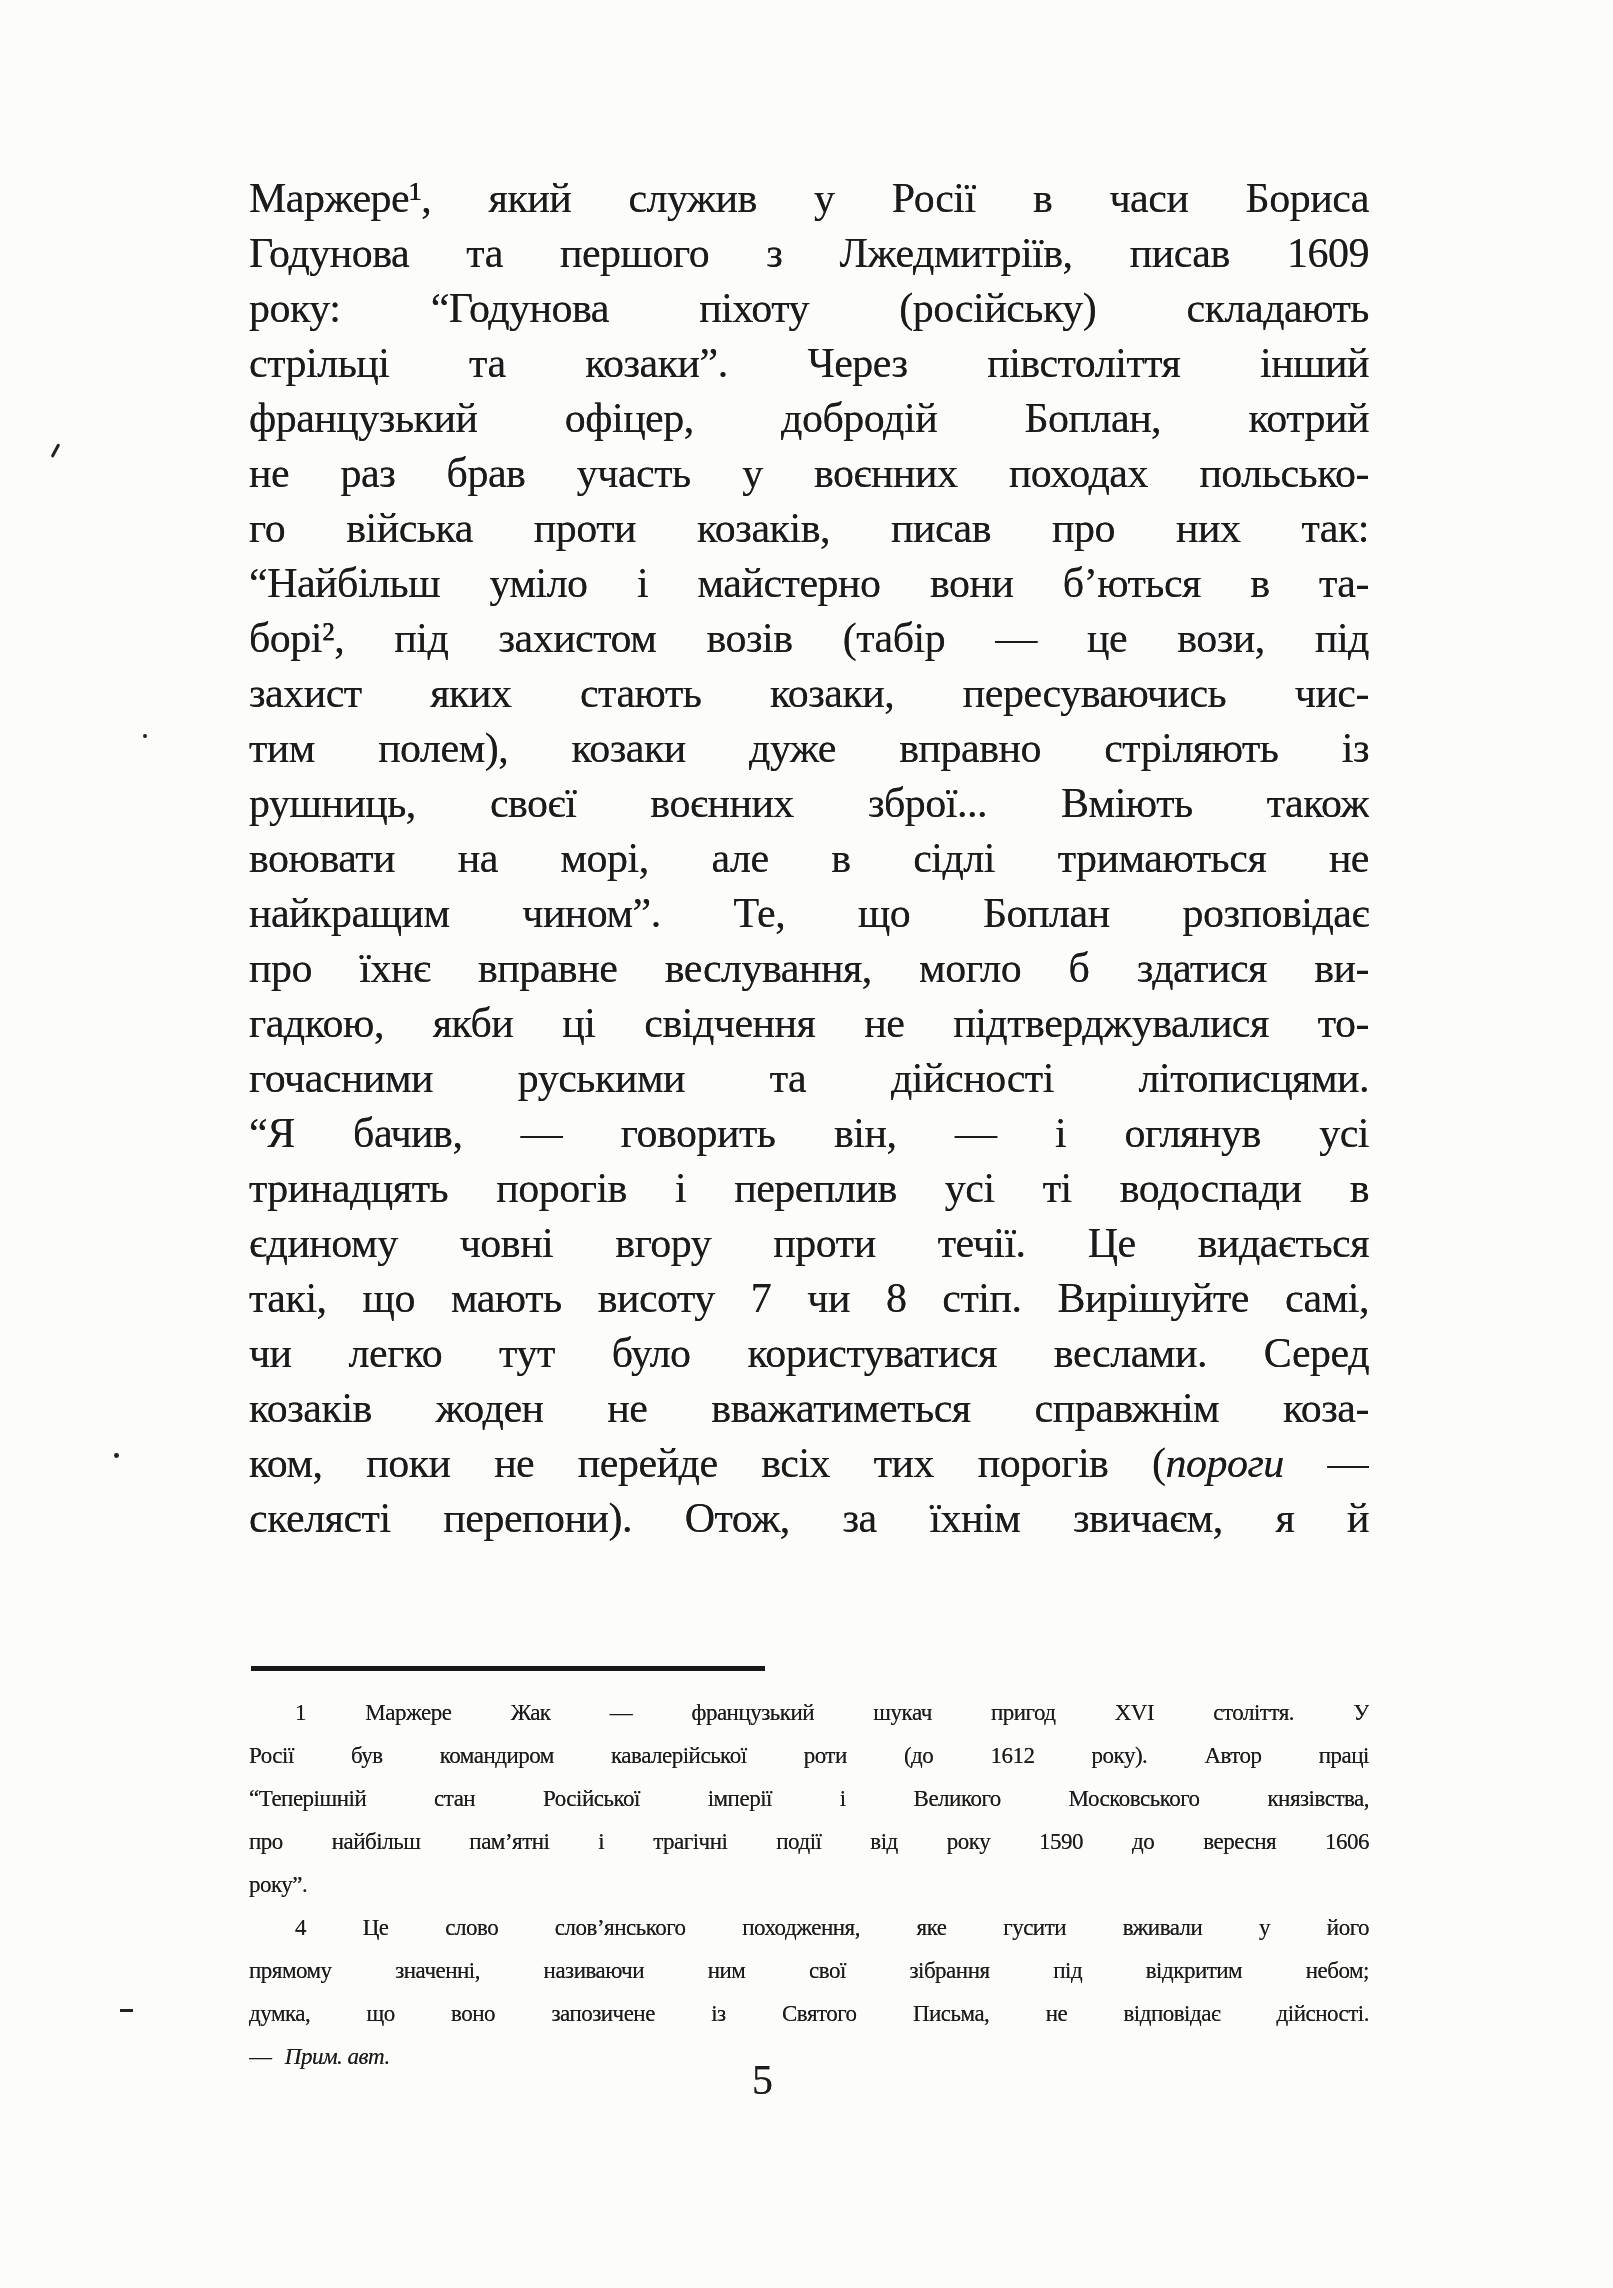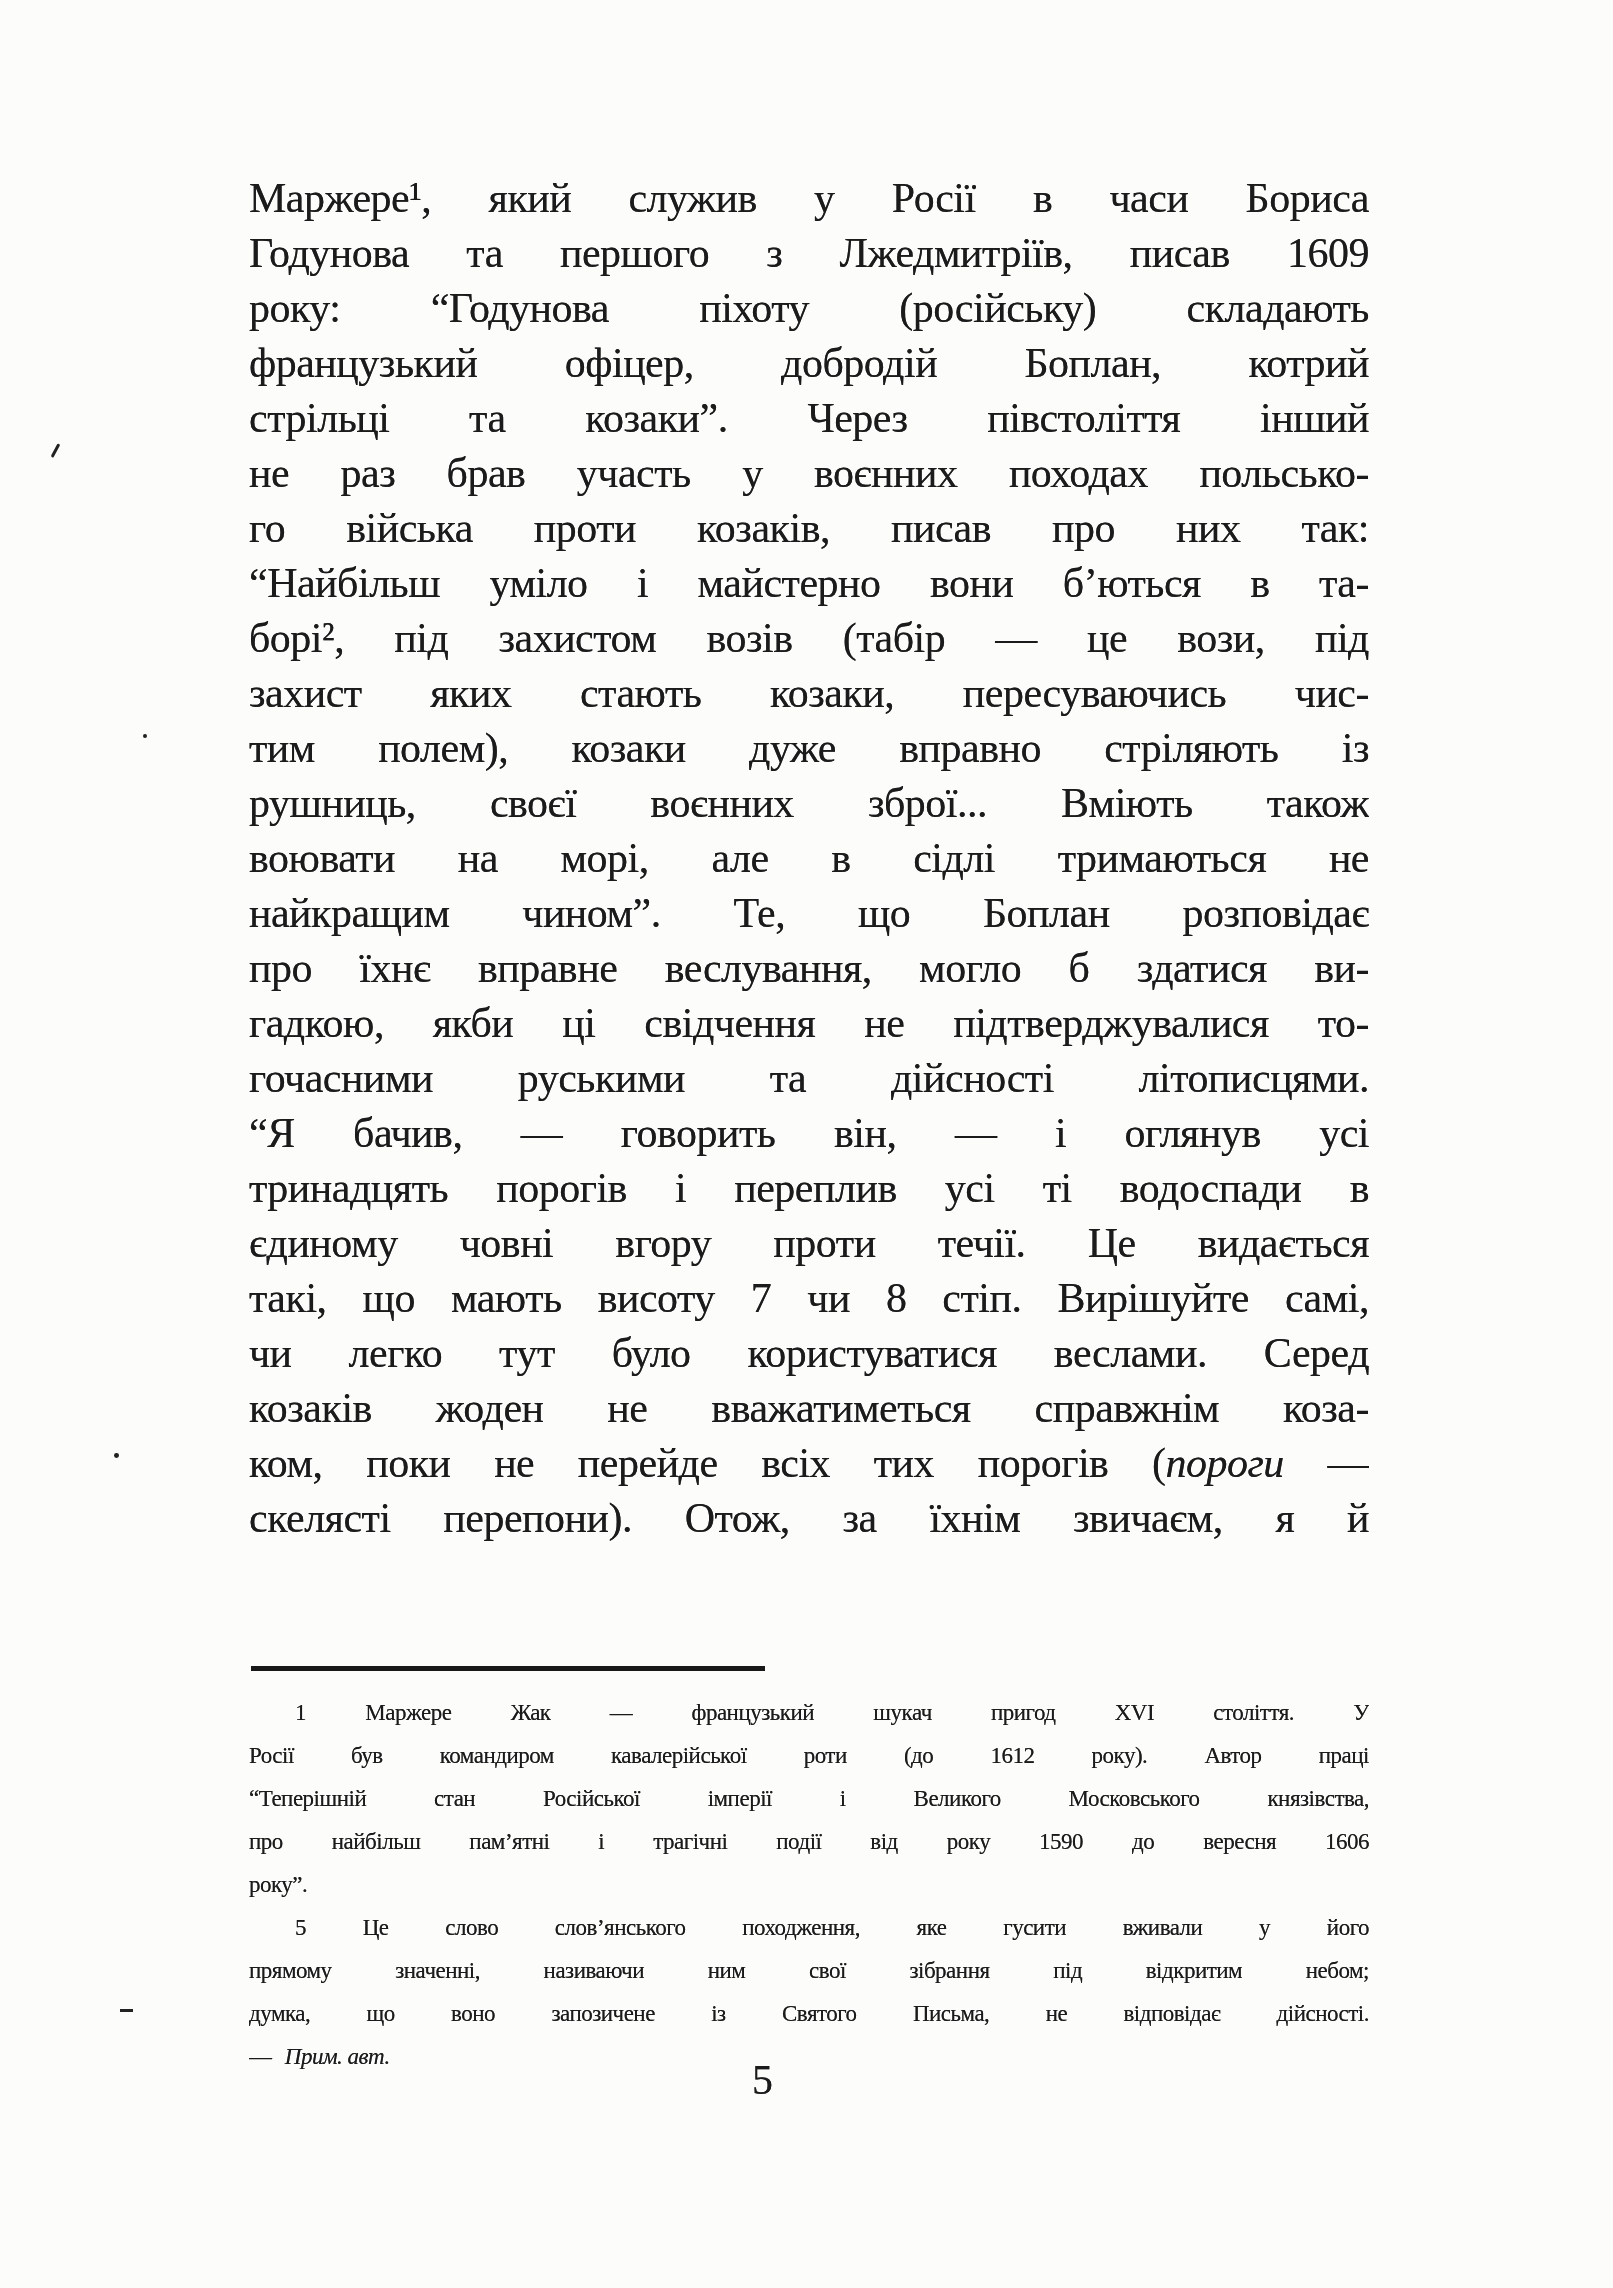--- a/index.html
+++ b/index.html
@@ -80,22 +80,22 @@
 </style>
 </head>
 <body>
 
 <div class="sheet">
 
   <div class="main-text">
     <div class="mline">Маржере¹, який служив у Росії в часи Бориса</div>
     <div class="mline">Годунова та першого з Лжедмитріїв, писав 1609</div>
     <div class="mline">року: “Годунова піхоту (російську) складають</div>
+    <div class="mline">стрільці та козаки”. Через півстоліття інший</div>
     <div class="mline">французький офіцер, добродій Боплан, котрий</div>
-    <div class="mline">стрільці та козаки”. Через півстоліття інший</div>
     <div class="mline">не раз брав участь у воєнних походах польсько-</div>
     <div class="mline">го війська проти козаків, писав про них так:</div>
     <div class="mline">“Найбільш уміло і майстерно вони б’ються в та-</div>
     <div class="mline">борі², під захистом возів (табір — це вози, під</div>
     <div class="mline">захист яких стають козаки, пересуваючись чис-</div>
     <div class="mline">тим полем), козаки дуже вправно стріляють із</div>
     <div class="mline">рушниць, своєї воєнних зброї... Вміють також</div>
     <div class="mline">воювати на морі, але в сідлі тримаються не</div>
     <div class="mline">найкращим чином”. Те, що Боплан розповідає</div>
     <div class="mline">про їхнє вправне веслування, могло б здатися ви-</div>
@@ -112,21 +112,21 @@
   </div>
 
   <div class="footnote-sep"></div>
 
   <div class="footnotes">
     <div class="fline indent">1 Маржере Жак — французький шукач пригод XVI століття. У</div>
     <div class="fline">Росії був командиром кавалерійської роти (до 1612 року). Автор праці</div>
     <div class="fline">“Теперішній стан Російської імперії і Великого Московського князівства,</div>
     <div class="fline">про найбільш пам’ятні і трагічні події від року 1590 до вересня 1606</div>
     <div class="fline flush">року”.</div>
-    <div class="fline indent">5 Це слово слов’янського походження, яке гусити вживали у його</div>
+    <div class="fline indent">4 Це слово слов’янського походження, яке гусити вживали у його</div>
     <div class="fline">прямому значенні, називаючи ним свої зібрання під відкритим небом;</div>
     <div class="fline">думка, що воно запозичене із Святого Письма, не відповідає дійсності.</div>
     <div class="fline flush"><span class="dash-gap">—</span><span class="it">Прим. авт.</span></div>
   </div>
 
   <div class="page-number">5</div>
 
   <div class="speck speck-slash"></div>
   <div class="speck speck-dot1"></div>
   <div class="speck speck-dot2"></div>

